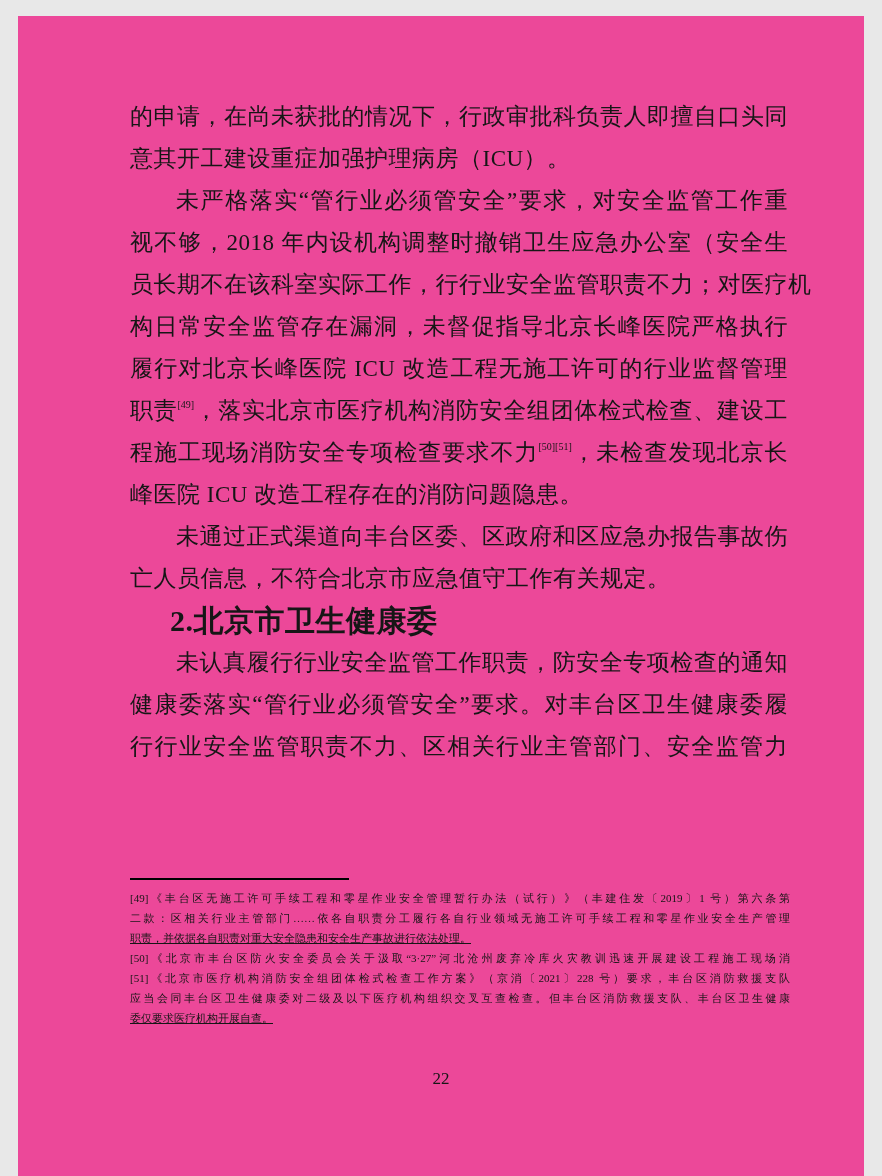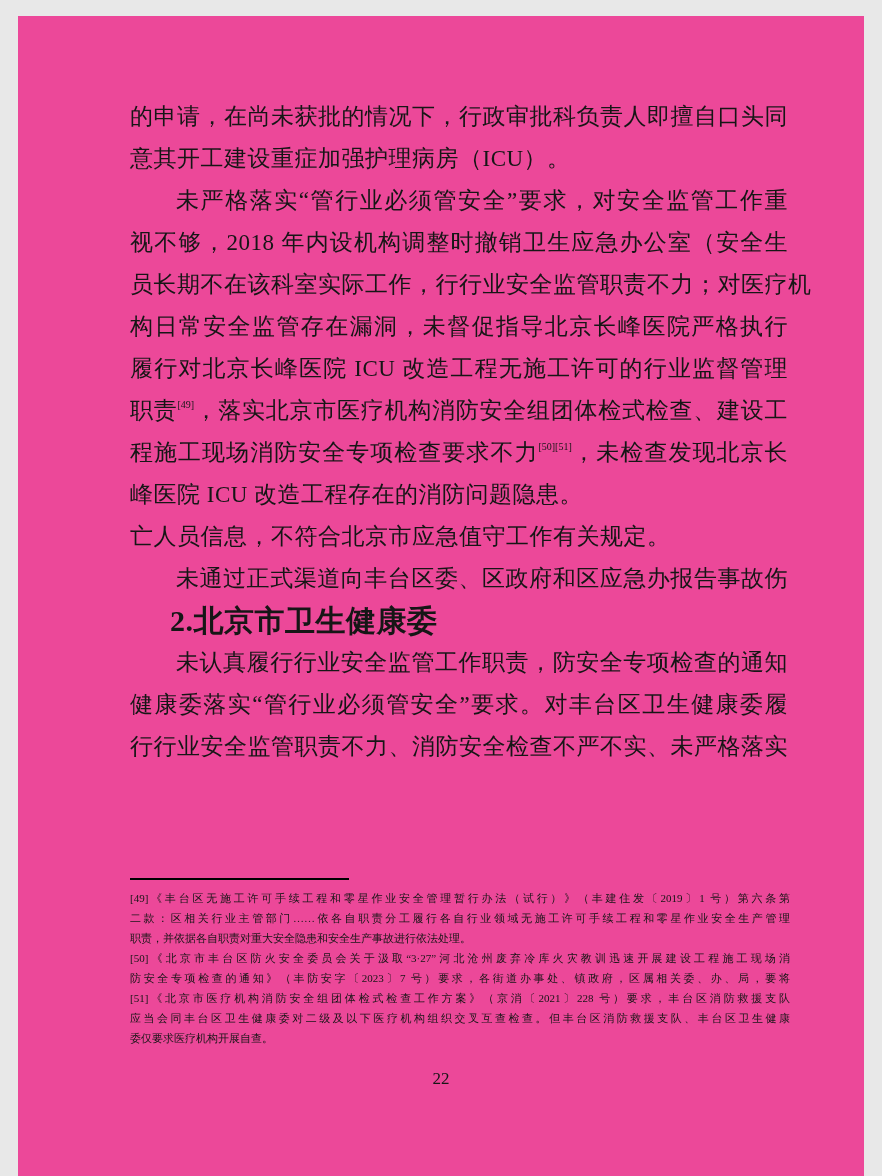--- a/index.html
+++ b/index.html
@@ -65,20 +65,21 @@
     font-size: 11px;
     line-height: 20px;
     height: 20px;
     text-align: justify;
     text-align-last: justify;
     white-space: nowrap;
   }
   .fl.lastline {
     text-align: center;
     text-align-last: left;
+    text-decoration: underline;
   }
   .pageno {
     position: absolute;
     top: 1050px;
     left: 0;
     width: 100%;
     text-align: center;
     font-size: 17px;
     line-height: 26px;
   }
@@ -98,39 +99,38 @@
     <div class="bl">构日常安全监管存在漏洞，未督促指导北京长峰医院严格执行</div>
     <div class="bl">履行对北京长峰医院 ICU 改造工程无施工许可的行业监督管理</div>
     <div class="bl">
       <span>职责</span><sup class="fnref">[49]</sup><span>，落实北京市医疗机构消防安全组团体检式检查、建设工</span>
     </div>
     <div class="bl">
       <span>程施工现场消防安全专项检查要求不力</span><sup class="fnref">[50][51]</sup><span>，未检查发现北京长</span>
     </div>
     <div class="bl lastline">峰医院 ICU 改造工程存在的消防问题隐患。</div>
 
+    <div class="bl ind">未通过正式渠道向丰台区委、区政府和区应急办报告事故伤</div>
     <div class="bl lastline">亡人员信息，不符合北京市应急值守工作有关规定。</div>
-    <div class="bl ind">未通过正式渠道向丰台区委、区政府和区应急办报告事故伤</div>
 
     <div class="heading">2.北京市卫生健康委</div>
 
     <div class="bl ind">未认真履行行业安全监管工作职责，防安全专项检查的通知</div>
     <div class="bl">健康委落实“管行业必须管安全”要求。对丰台区卫生健康委履</div>
-    <div class="bl">行行业安全监管职责不力、消防安全检查不严不实、未严格落实</div>
+    <div class="bl">行行业安全监管职责不力、区相关行业主管部门、安全监管力</div>
   </div>
 
   <div class="footnotes">
     <div class="fnrule"></div>
 
     <div class="fl">[49]《丰台区无施工许可手续工程和零星作业安全管理暂行办法（试行）》（丰建住发〔2019〕1 号）第六条第</div>
     <div class="fl">二款：区相关行业主管部门……依各自职责分工履行各自行业领域无施工许可手续工程和零星作业安全生产管理</div>
     <div class="fl lastline">职责，并依据各自职责对重大安全隐患和安全生产事故进行依法处理。</div>
 
     <div class="fl">[50]《北京市丰台区防火安全委员会关于汲取“3·27”河北沧州废弃冷库火灾教训迅速开展建设工程施工现场消</div>
-    <div class="fl">防安全专项检查的通知》（丰防安字〔2023〕7 号）要求，各街道办事处、镇政府，区属相关委、办、局，要将</div>
 
     <div class="fl">[51]《北京市医疗机构消防安全组团体检式检查工作方案》（京消〔2021〕228 号）要求，丰台区消防救援支队</div>
     <div class="fl">应当会同丰台区卫生健康委对二级及以下医疗机构组织交叉互查检查。但丰台区消防救援支队、丰台区卫生健康</div>
     <div class="fl lastline">委仅要求医疗机构开展自查。</div>
   </div>
 
   <div class="pageno">22</div>
 
 </div>
 

